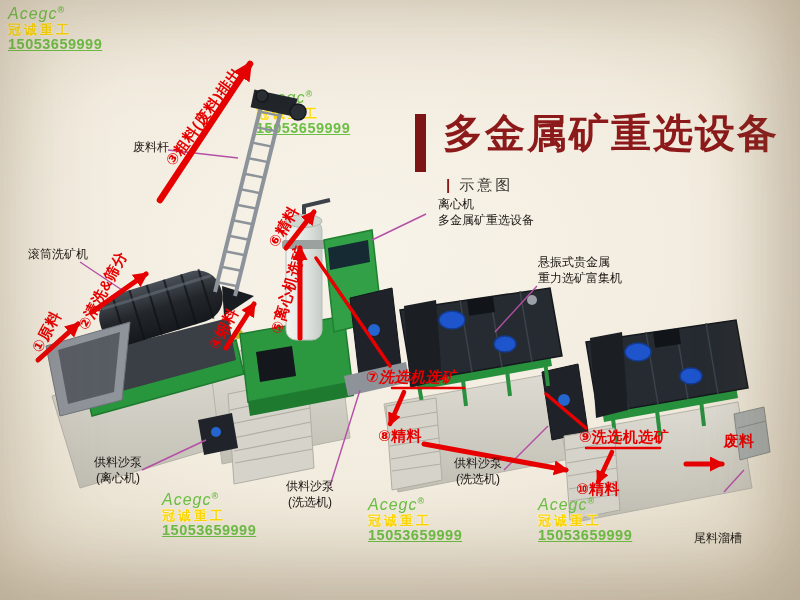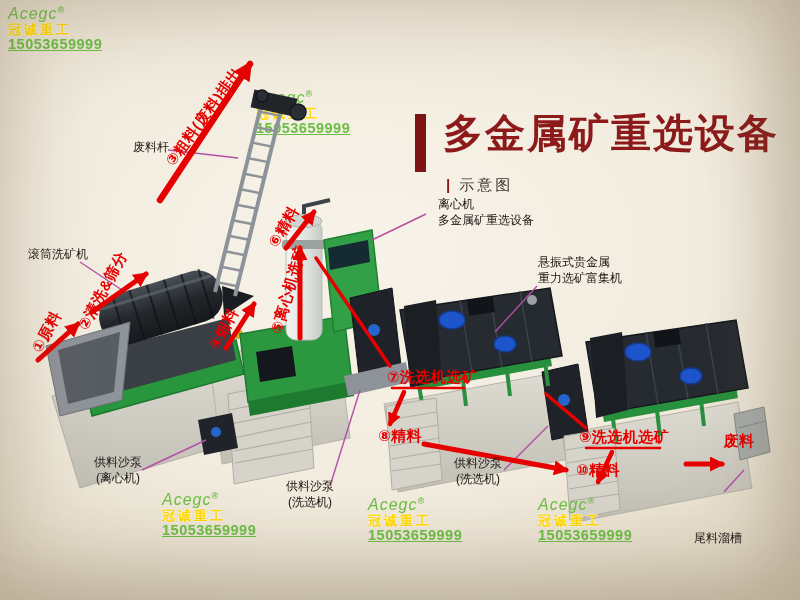--- a/index.html
+++ b/index.html
@@ -257,24 +257,24 @@
       <span class="sub-bar">|</span><span class="sub-text">示意图</span>
     </div>
   </div>
 
   <div class="flow-label" style="left:47px;top:332px;--r:-62deg;">①原料</div>
   <div class="flow-label" style="left:103px;top:291px;--r:-62deg;">②清洗&amp;筛分</div>
   <div class="flow-label" style="left:204px;top:117px;--r:-54deg;">③粗料(废料)排出</div>
   <div class="flow-label" style="left:224px;top:329px;--r:-62deg;">④细料</div>
   <div class="flow-label" style="left:289px;top:290px;--r:-74deg;">⑤离心机选矿</div>
   <div class="flow-label" style="left:284px;top:227px;--r:-60deg;">⑥精料</div>
-  <div class="flow-label" style="left:432px;top:377px;">⑦洗选机选矿</div>
+  <div class="flow-label" style="left:411px;top:377px;font-style:italic;">⑦洗选机选矿</div>
   <div class="flow-label" style="left:400px;top:436px;">⑧精料</div>
   <div class="flow-label" style="left:624px;top:437px;">⑨洗选机选矿</div>
-  <div class="flow-label" style="left:598px;top:470px;">⑩精料</div>
+  <div class="flow-label" style="left:598px;top:489px;">⑩精料</div>
   <div class="flow-label" style="left:739px;top:441px;">废料</div>
 
   <div class="black-label" style="left:133px;top:140px;">废料杆</div>
   <div class="black-label" style="left:28px;top:247px;">滚筒洗矿机</div>
   <div class="black-label" style="left:438px;top:197px;">
     <div>离心机</div>
     <div>多金属矿重选设备</div>
   </div>
   <div class="black-label" style="left:538px;top:255px;">
     <div>悬振式贵金属</div>

